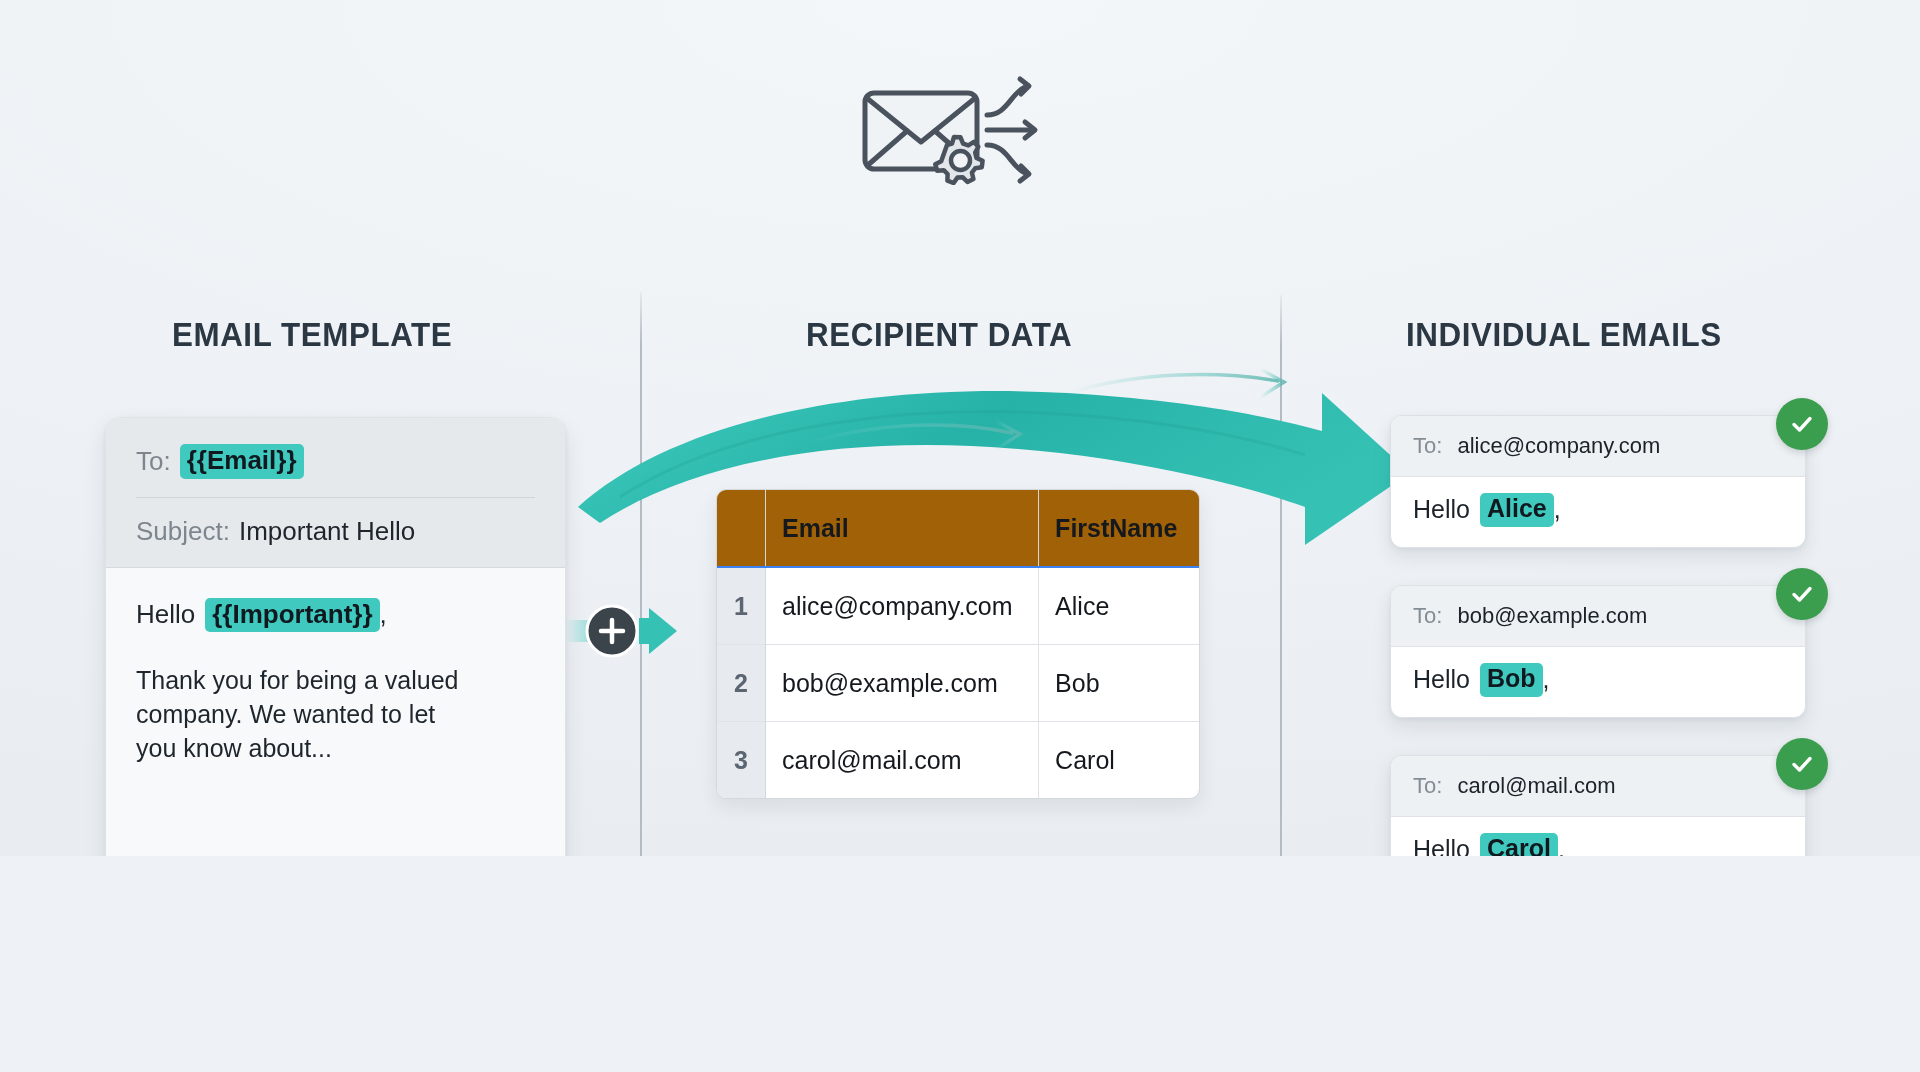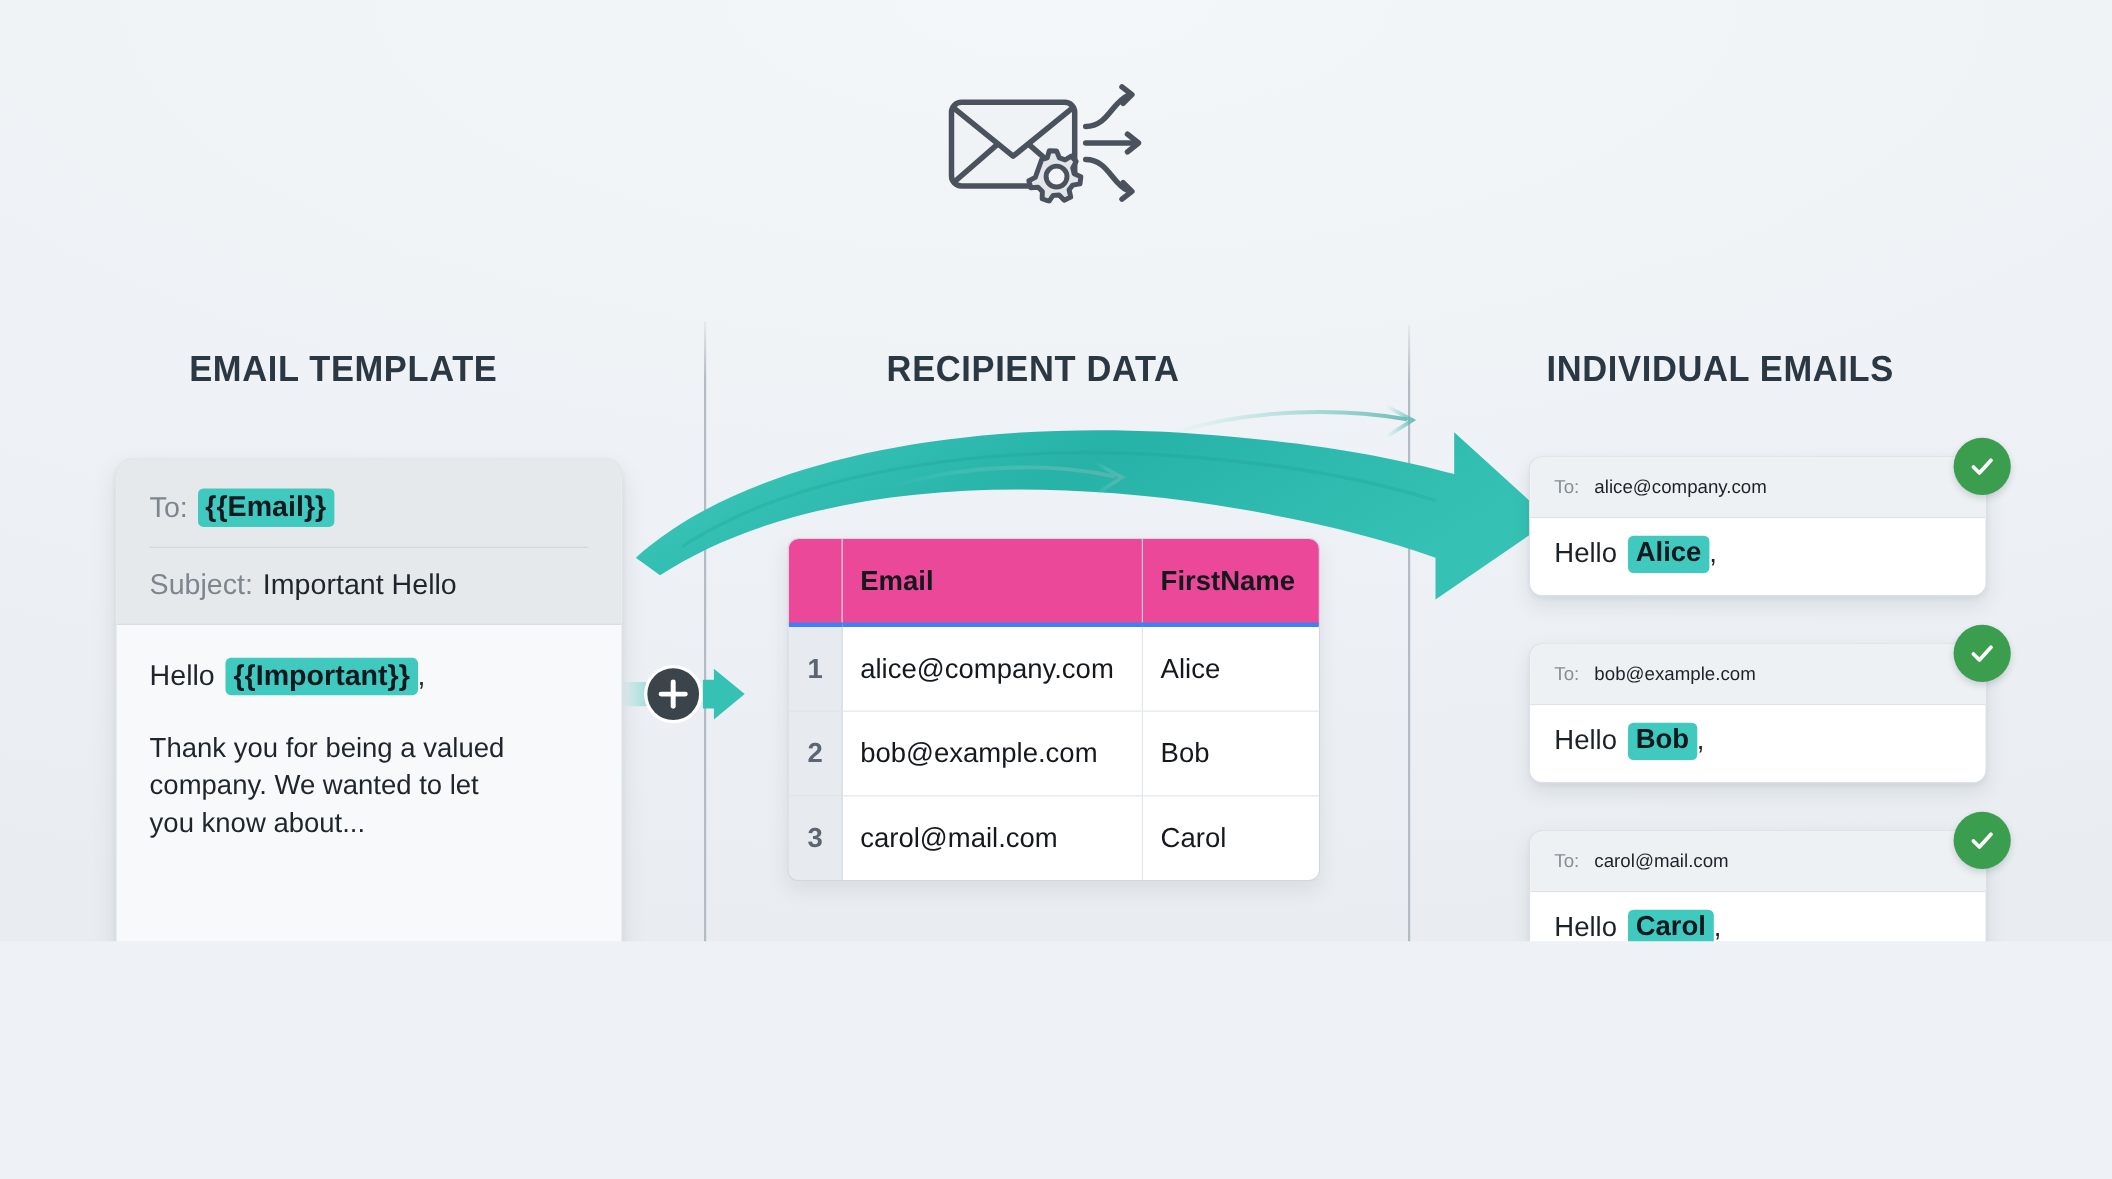--- a/index.html
+++ b/index.html
@@ -144,23 +144,23 @@
     border-collapse: collapse;
   }
   #recipient-table table { width: 100%; border-collapse: collapse; }
   #recipient-table th, #recipient-table td {
     text-align: left;
     padding: 0 16px;
     height: 76px;
     color: #15191e;
   }
   #recipient-table thead th {
-    background: #ec4899;
+    background: #a16207;
     font-weight: bold;
-    border-bottom: 4px solid #3b82f6;
+    border-bottom: 2px solid #3b82f6;
   }
   #recipient-table th.rownum-head { width: 48px; padding: 0; }
   #recipient-table td.rownum {
     width: 48px;
     background: #e7eaee;
     color: #5c6672;
     font-weight: bold;
     text-align: center;
     padding: 0;
     border-right: 1px solid #d2d7dd;
@@ -182,21 +182,21 @@
     box-shadow: 0 8px 18px rgba(40,55,70,0.10), 0 2px 4px rgba(40,55,70,0.05);
     overflow: hidden;
   }
   #email-card-0 { top: 415px; }
   #email-card-1 { top: 585px; }
   #email-card-2 { top: 755px; }
   .email-card-head {
     background: #eef1f4;
     border-bottom: 1px solid #dfe3e7;
     padding: 17px 22px;
-    font-size: 17px;
+    font-size: 22px;
     color: #1b2229;
     white-space: nowrap;
   }
   .email-card-head .field-label { color: #848d96; }
   .email-card-body {
     padding: 16px 22px 20px 22px;
     font-size: 25px;
     color: #1b2229;
     display: flex;
     align-items: center;

